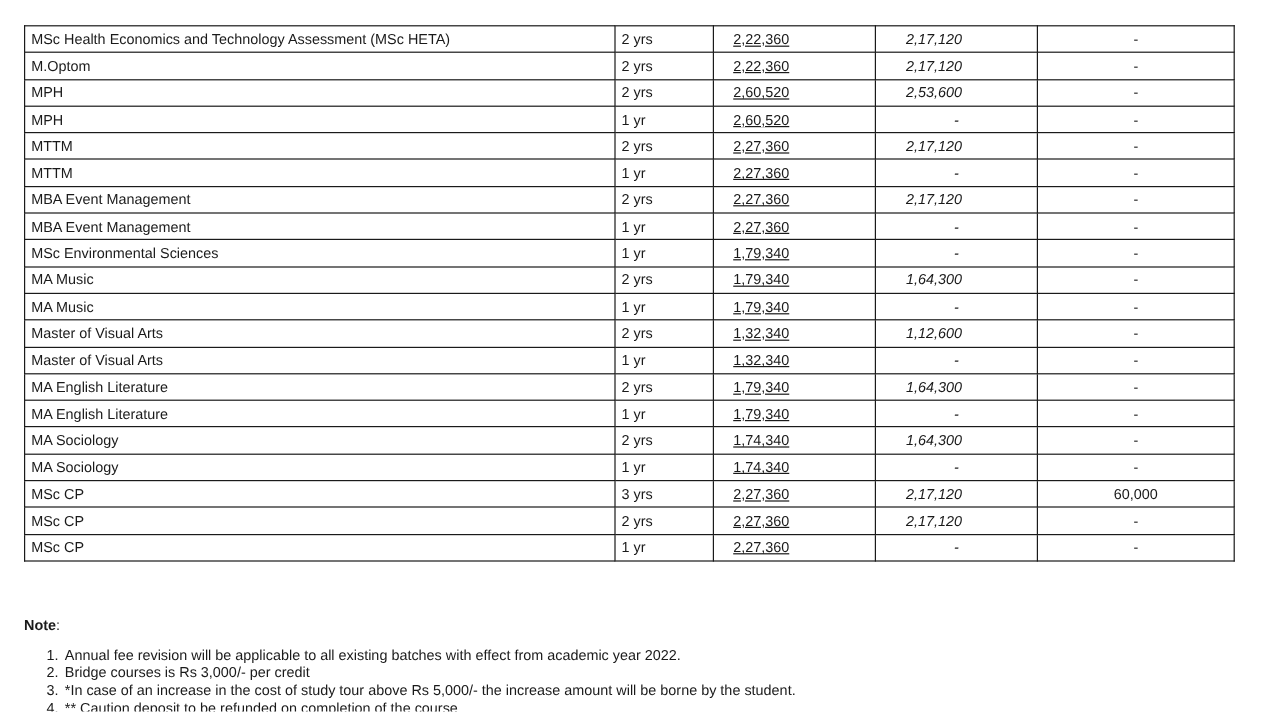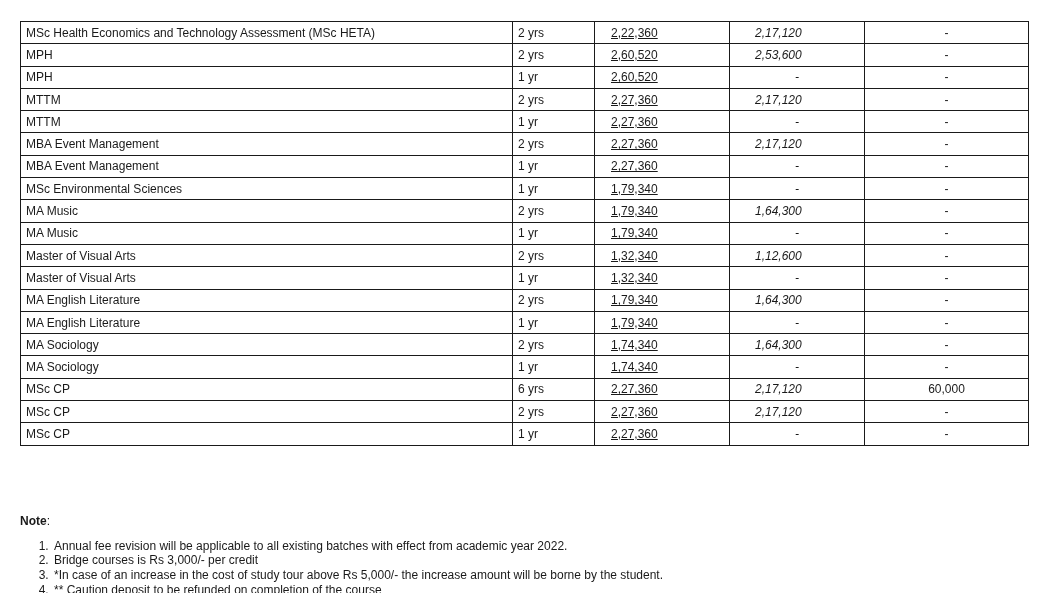--- a/index.html
+++ b/index.html
@@ -19,20 +19,27 @@
   .notes ol { margin:10px; padding-left:22px; }
   .notes li { padding-left:2px; }
 </style>
 </head>
 <body>
 
 <table id="fee-table">
   <tbody id="fee-tbody">
       <tr>
     <td class="c1">MSc Health Economics and Technology Assessment (MSc HETA)</td>
+    <td class="c2">2 yrs</td>
+    <td class="c3">2,22,360</td>
+    <td class="c4">2,17,120</td>
+    <td class="c5">-</td>
+  </tr>
+      <tr>
+    <td class="c1">M.Optom</td>
     <td class="c2">2 yrs</td>
     <td class="c3">2,22,360</td>
     <td class="c4">2,17,120</td>
     <td class="c5">-</td>
   </tr>
       <tr>
     <td class="c1">MPH</td>
     <td class="c2">2 yrs</td>
     <td class="c3">2,60,520</td>
     <td class="c4">2,53,600</td>
@@ -131,21 +138,21 @@
   </tr>
       <tr>
     <td class="c1">MA Sociology</td>
     <td class="c2">1 yr</td>
     <td class="c3">1,74,340</td>
     <td class="c4 dash4">-</td>
     <td class="c5">-</td>
   </tr>
       <tr>
     <td class="c1">MSc CP</td>
-    <td class="c2">6 yrs</td>
+    <td class="c2">3 yrs</td>
     <td class="c3">2,27,360</td>
     <td class="c4">2,17,120</td>
     <td class="c5">60,000</td>
   </tr>
       <tr>
     <td class="c1">MSc CP</td>
     <td class="c2">2 yrs</td>
     <td class="c3">2,27,360</td>
     <td class="c4">2,17,120</td>
     <td class="c5">-</td>

